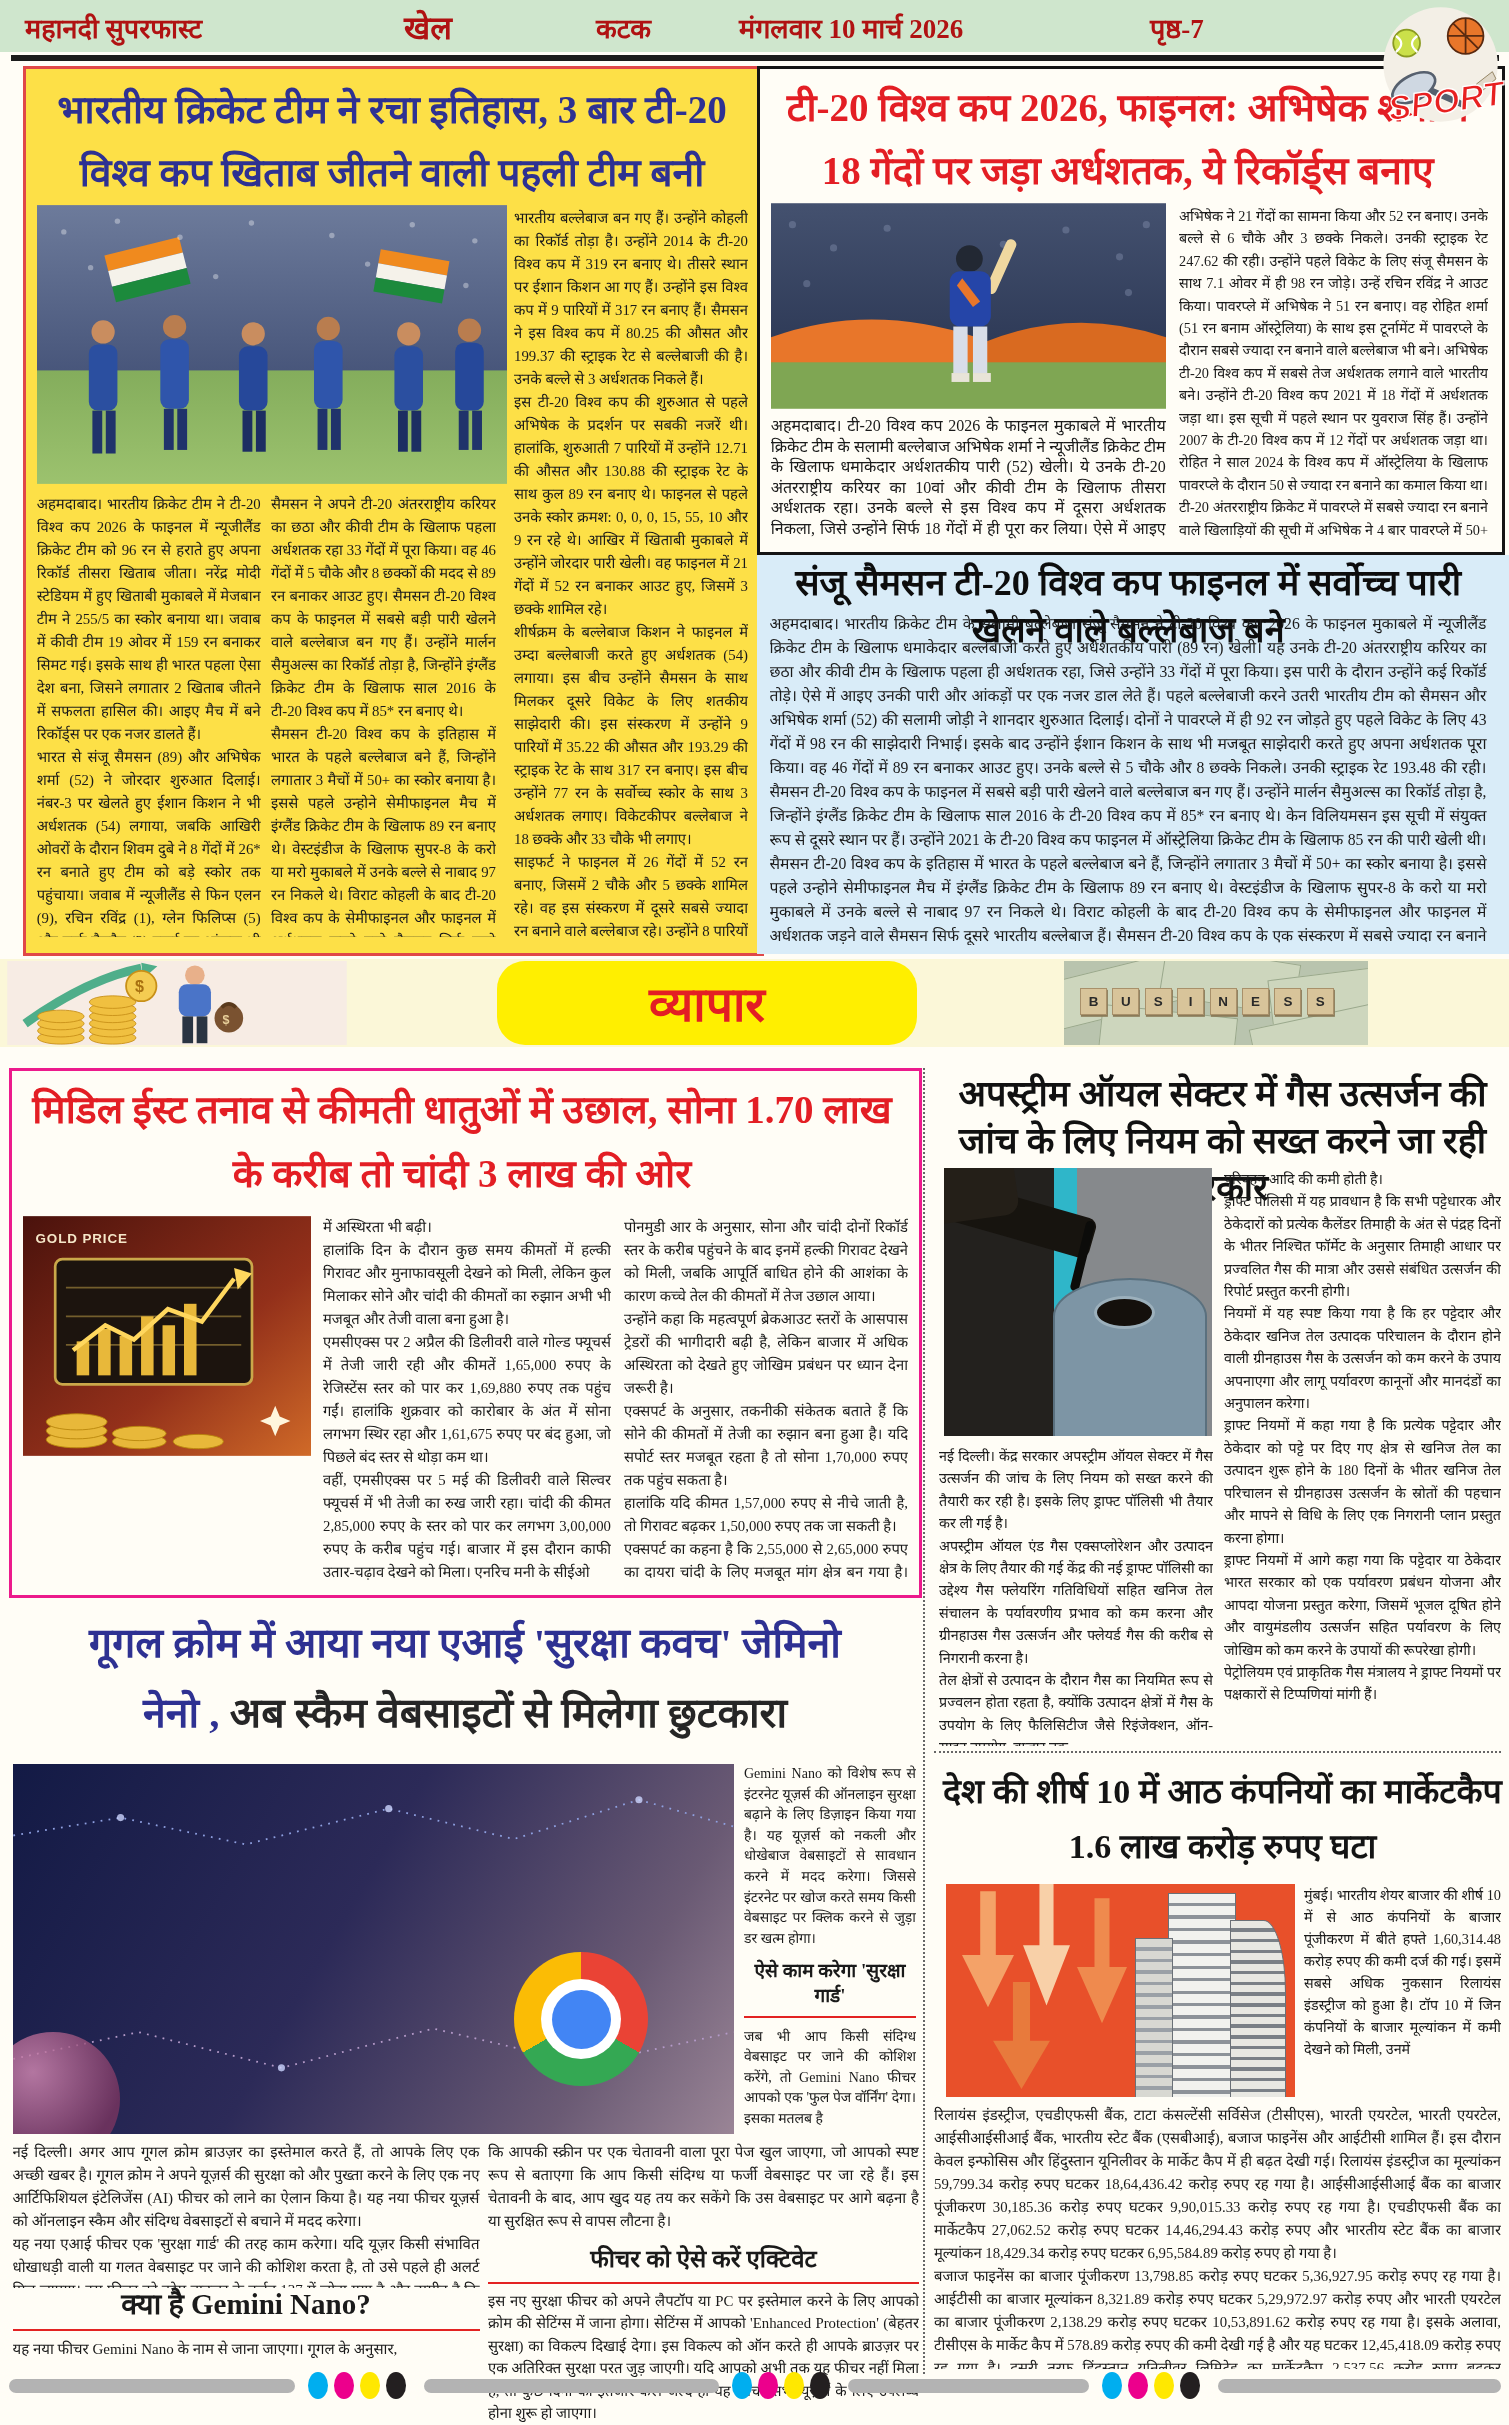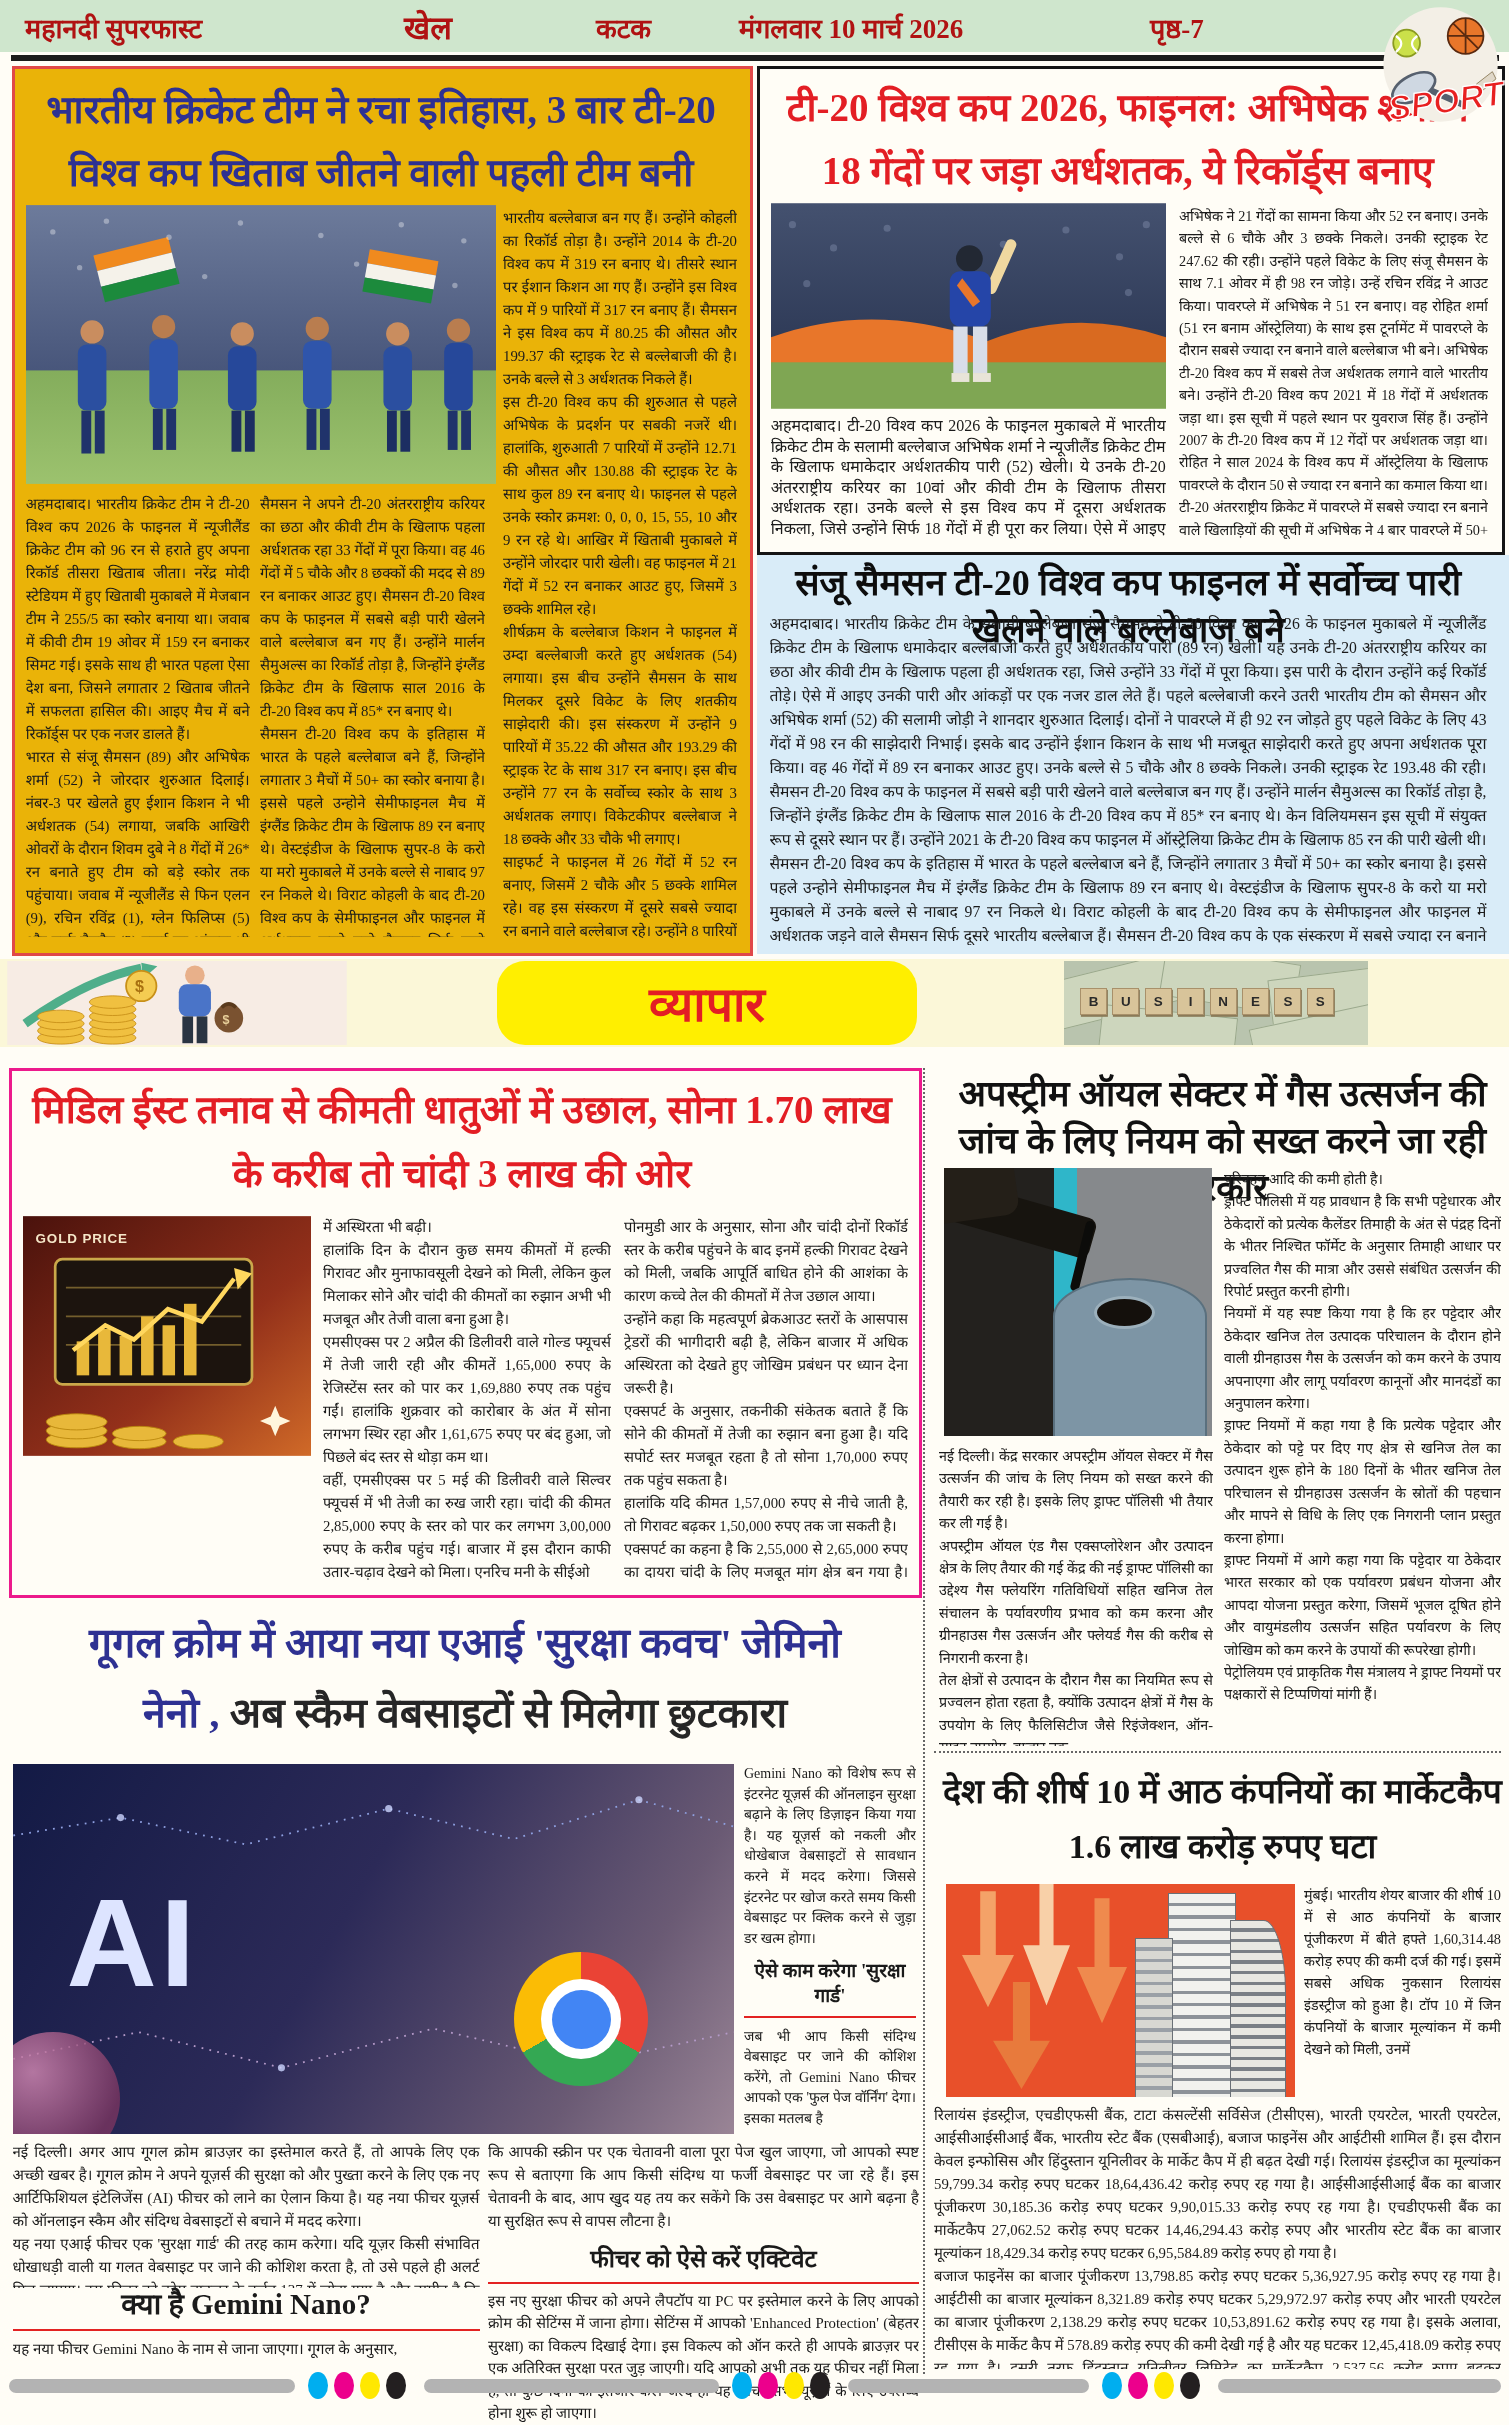--- a/index.html
+++ b/index.html
@@ -13,21 +13,21 @@
   .mh-section{left:404px;font-size:32px!important;top:5.4px!important;}
   .mh-city{left:596px;}
   .mh-date{left:739px;}
   .mh-page{left:1150px;}
   .sport-logo{right:5.4px;top:1.8px;width:136px;height:134px;z-index:5;}
   .top-rule{left:10.7px;top:55px;width:1488px;height:6.3px;background:#1c1c1c;}
   
   .col{ text-align:justify;white-space:pre-line;overflow:hidden;font-size:14.8px;line-height:23px;}
   .headline{font-weight:bold;text-align:center;}
   
-  .box-t20{left:12px;top:66px;width:735px;height:884px;border:3.6px solid #e04848;background:#eab308;}
+  .box-t20{left:23px;top:66px;width:735px;height:884px;border:3.6px solid #e04848;background:#fde047;}
   .t20-headline{left:9px;top:9px;width:714px;height:125px;font-size:39px;line-height:63px;color:#2e3192;}
   .t20-photo{left:10.7px;top:136px;width:470px;height:279px;}
   .t20-col1{left:10.7px;top:424px;width:224px;height:444px;}
   .t20-col2{left:245px;top:424px;width:225px;height:444px;}
   .t20-col3{left:488px;top:138px;width:234px;height:732px;}
   
   .box-abhi{left:757px;top:66px;width:742px;height:483px;border:3.6px solid #141414;background:#fffdf6;}
   .abhi-headline{left:7.2px;top:7.2px;width:721px;height:123px;font-size:39px;line-height:63px;color:#e31e24;}
   .abhi-photo{left:10.7px;top:134px;width:395px;height:206px;}
   .abhi-intro{left:10.7px;top:347px;width:395px;height:123px;font-size:16px;line-height:20.6px;}
@@ -402,21 +402,20 @@
       <polyline points="0,80 120,60 260,90 420,50 560,84 700,40 806,70" stroke="#8fa0e0" stroke-width="2" stroke-dasharray="2 7" fill="none"></polyline>
       <polyline points="0,330 140,300 300,340 470,296 640,336 806,300" stroke="#b49ac8" stroke-width="2" stroke-dasharray="2 7" fill="none"></polyline>
       <g fill="#cdd6ff" opacity="0.8">
           <circle cx="120" cy="60" r="4"></circle>
           <circle cx="420" cy="50" r="4"></circle>
           <circle cx="700" cy="40" r="4"></circle>
           <circle cx="300" cy="340" r="4"></circle>
           <circle cx="640" cy="336" r="4"></circle>
         </g>
     </svg>
-    <span class="ai-text">AI</span>
     <div class="chrome-logo">
         <div class="ring"></div>
         <div class="core"></div>
       </div>
     <div class="sphere"></div>
   </div>
   <div class="abs chr-side">
     <div class="col">Gemini Nano को विशेष रूप से इंटरनेट यूज़र्स की ऑनलाइन सुरक्षा बढ़ाने के लिए डिज़ाइन किया गया है। यह यूज़र्स को नकली और धोखेबाज वेबसाइटों से सावधान करने में मदद करेगा। जिससे इंटरनेट पर खोज करते समय किसी वेबसाइट पर क्लिक करने से जुड़ा डर खत्म होगा।</div>
     <div class="subhead sub-guard">ऐसे काम करेगा 'सुरक्षा गार्ड'</div>
     <div class="col" style="margin-top:9px;">जब भी आप किसी संदिग्ध वेबसाइट पर जाने की कोशिश करेंगे, तो Gemini Nano फीचर आपको एक 'फुल पेज वॉर्निंग' देगा। इसका मतलब है</div>

